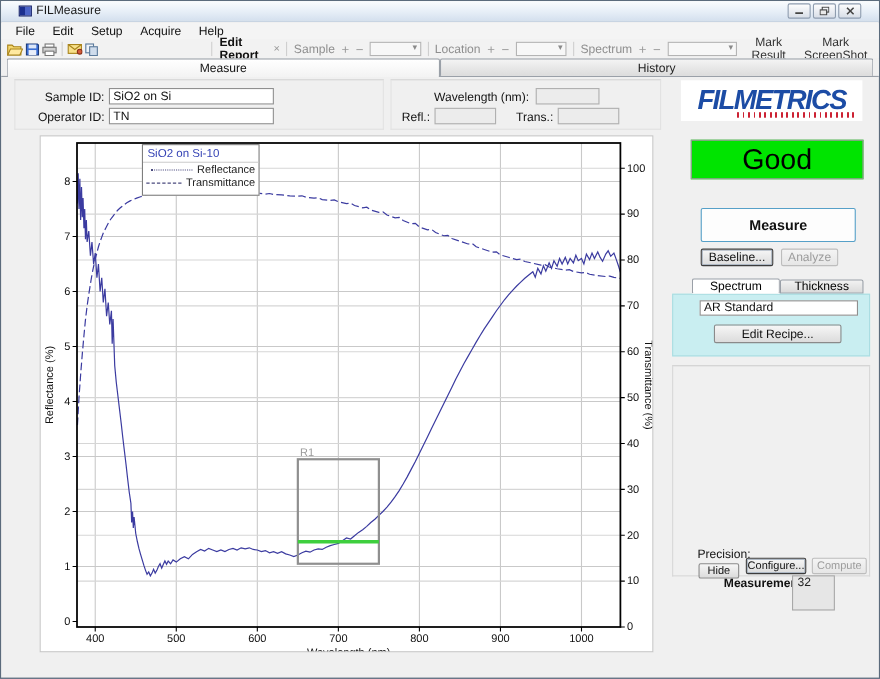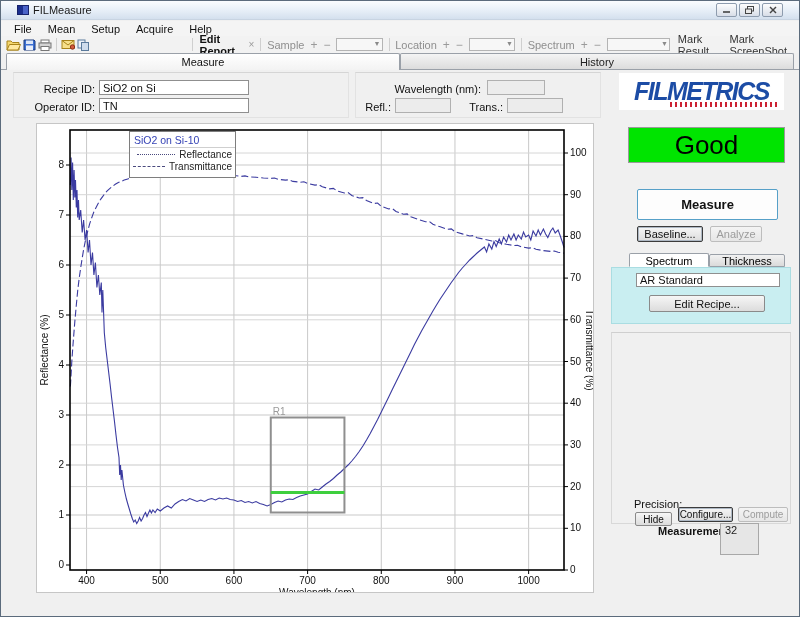--- a/index.html
+++ b/index.html
@@ -18,21 +18,21 @@
   
   .toolbar{position:absolute;left:0;top:35px;right:0;height:17px;background:#f2f2f2;display:flex;align-items:center;padding:0 4px;font-size:11px;color:#333;}
   .tb-icon{width:16px;height:14px;margin:0 1px;display:flex;align-items:center;justify-content:center;}
   .tb-sep{width:1px;height:13px;background:#cfcfcf;margin:0 3px;}
   .tb-bold{font-weight:bold;color:#111;padding:0 4px;}
   .tb-x{color:#9a9a9a;font-size:10px;padding:0 3px;}
   .tb-gray{color:#8f8f8f;padding:0 3px;}
   .tb-pm{color:#9a9a9a;font-size:12px;padding:0 3px;}
   .tb-combo{width:64px;height:13px;border:1px solid #b4b4b4;background:#f7f7f7;position:relative;margin:0 3px;}
   .tb-combo span{position:absolute;right:1px;top:1px;font-size:7px;color:#8a8a8a;}
-  .tb-dark{color:#333;padding:0 5px;}
+  .tb-dark{color:#333;padding:0 5px;text-align:center;}
   
   .tabstrip{position:absolute;left:0;top:52px;right:0;height:17px;display:flex;align-items:flex-end;border-bottom:1px solid #9aa0a8;background:#f0f0f0;padding:0 5px;}
   .tab{flex:1;text-align:center;font-size:11px;height:16px;line-height:16px;border:1px solid #9aa0a8;border-bottom:none;border-radius:2px 2px 0 0;}
   .tab.active{background:linear-gradient(180deg,#ffffff,#f3f3f3);height:17px;line-height:17px;margin-bottom:-1px;color:#111;}
   .tab.inactive{background:linear-gradient(180deg,#f4f4f4,#dcdcdc);color:#222;}
   
   .groupbox{position:absolute;border:1px solid #e2e2e2;border-top-color:#d5d5d5;background:transparent;}
   .fldlabel{position:absolute;font-size:11px;color:#111;text-align:right;}
   .fld{position:absolute;height:15px;border:1px solid #8f8f8f;background:#fff;font-size:11px;padding:0 3px;line-height:13px;color:#111;}
   .fld.ro{background:#ececec;border-color:#b0b0b0;}
@@ -85,21 +85,21 @@
           <svg width="8" height="8">
             <line x1="1" y1="1" x2="7" y2="7" stroke="#444" stroke-width="1.4"></line>
             <line x1="7" y1="1" x2="1" y2="7" stroke="#444" stroke-width="1.4"></line>
           </svg>
         </div>
     </div>
   </div>
 
   <div class="menubar">
     <span class="menu-item">File</span>
-    <span class="menu-item">Mean</span>
+    <span class="menu-item">Edit</span>
     <span class="menu-item">Setup</span>
     <span class="menu-item">Acquire</span>
     <span class="menu-item">Help</span>
   </div>
 
   <div class="toolbar">
     <div class="tb-icon">
       <svg width="15" height="12">
           <path d="M1 2 h4 l1.5 1.5 H13 V11 H1 Z" fill="#f5d76e" stroke="#a8831a"></path>
           <path d="M1 11 L3.5 5.5 H14.5 L12 11 Z" fill="#ffe9a0" stroke="#a8831a"></path>
@@ -163,21 +163,21 @@
   </div>
 
   <div class="tabstrip">
     <div class="tab active">Measure</div>
     <div class="tab inactive">History</div>
   </div>
 
   <div class="groupbox" style="left:12px;top:71px;width:336px;height:46px;"></div>
   <div class="groupbox" style="left:354px;top:71px;width:246px;height:46px;"></div>
 
-  <div class="fldlabel" style="left:20px;top:82px;width:74px;">Recipe ID:</div>
+  <div class="fldlabel" style="left:20px;top:82px;width:74px;">Sample ID:</div>
   <input class="fld" style="left: 98px; top: 79px; width: 150px;" value="SiO2 on Si">
   <div class="fldlabel" style="left:20px;top:100px;width:74px;">Operator ID:</div>
   <input class="fld" style="left: 98px; top: 97px; width: 150px;" value="TN">
 
   <div class="fldlabel" style="left:380px;top:82px;width:100px;">Wavelength (nm):</div>
   <input class="fld ro" style="left: 486px; top: 79px; width: 58px;" readonly="" value="">
   <div class="fldlabel" style="left:356px;top:100px;width:34px;">Refl.:</div>
   <input class="fld ro" style="left: 394px; top: 97px; width: 56px;" readonly="" value="">
   <div class="fldlabel" style="left:458px;top:100px;width:44px;">Trans.:</div>
   <input class="fld ro" style="left: 506px; top: 97px; width: 56px;" readonly="" value="">

